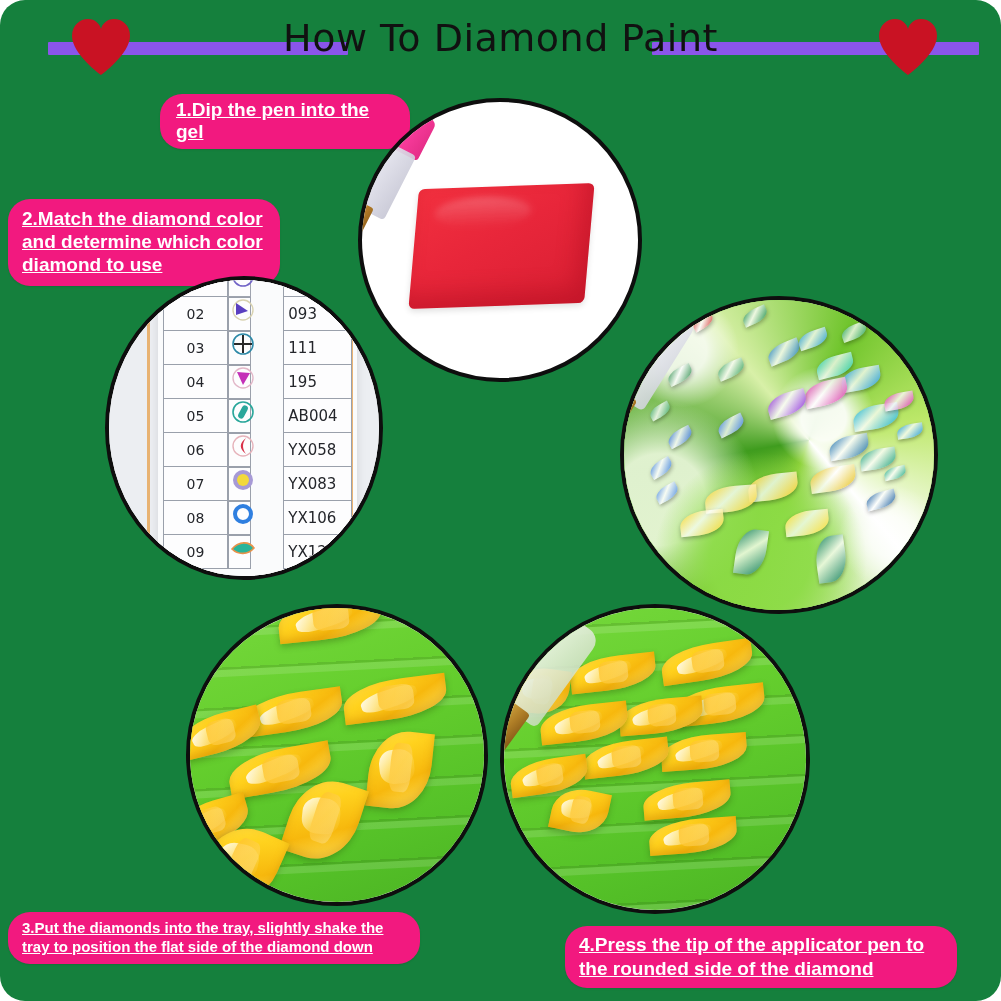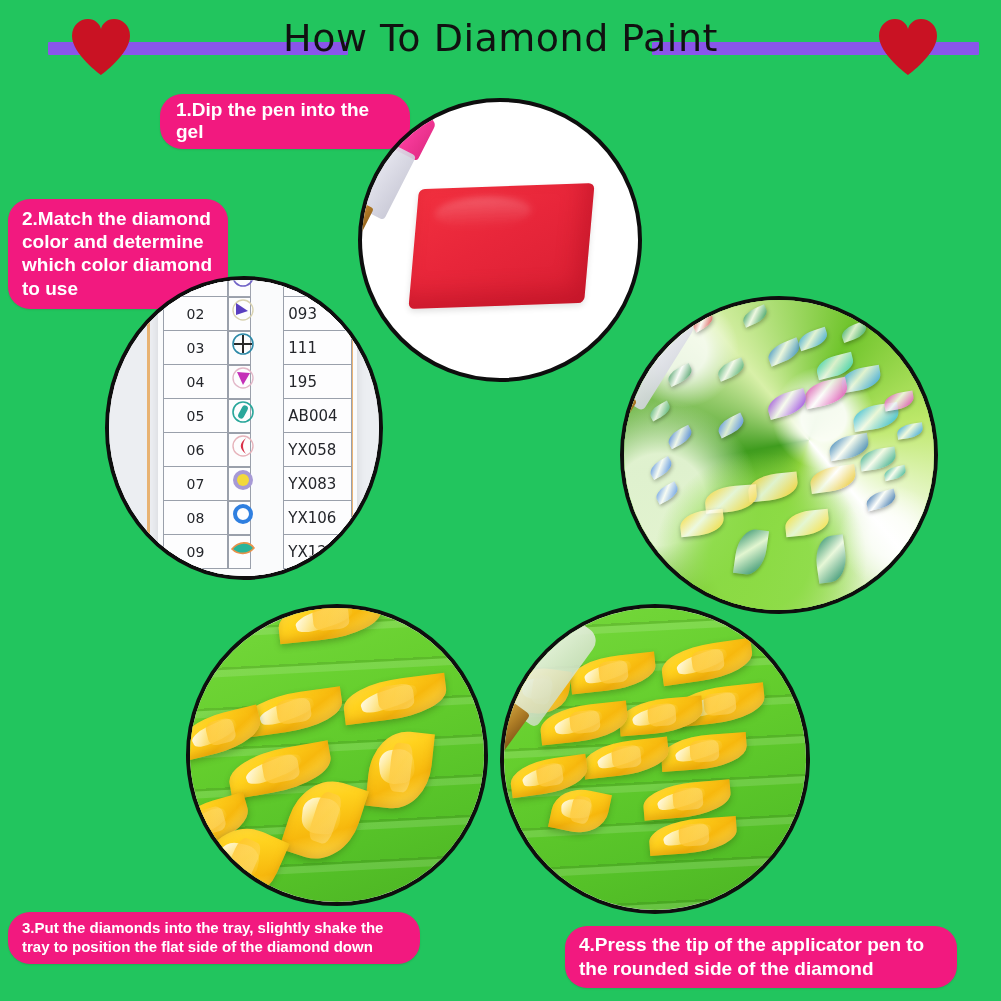--- a/index.html
+++ b/index.html
@@ -1,38 +1,38 @@
 <!DOCTYPE html>
 <html><head>
 <meta charset="utf-8">
 <title>How To Diamond Paint</title>
 <style>
   html,body{margin:0;padding:0;background:#ffffff;}
   body{width:1001px;height:1001px;overflow:hidden;font-family:"Liberation Sans",sans-serif;}
-  #page{position:relative;width:1001px;height:1001px;background:#22c55e;}
+  #page{position:relative;width:1001px;height:1001px;background:#15803d;border-radius:25px;}
 
   
   .bar{position:absolute;height:13px;background:#8a55ea;border-radius:1px;}
   .bar-left{left:48px;top:42px;width:300px;}
   .bar-right{left:652px;top:42px;width:327px;}
   .heart{position:absolute;width:62px;height:58px;}
   .heart svg{display:block;width:100%;height:100%;}
   .heart-left{left:70px;top:18px;}
   .heart-right{left:877px;top:18px;}
   .title{position:absolute;left:0;top:19px;width:1001px;text-align:center;
     font-family:"DejaVu Sans",sans-serif;font-size:38px;font-weight:400;color:#111;
     letter-spacing:.5px;line-height:1.0;}
 
   
   .pill{position:absolute;background:#f2197f;color:#fff;border-radius:22px;
     font-family:"Liberation Sans",sans-serif;font-weight:bold;
     box-shadow:0 1px 2px rgba(0,0,0,.10);box-sizing:border-box;}
-  .pill span{display:block;}
+  .pill span{display:block;text-decoration:underline;}
   .pill-1{left:160px;top:94px;width:250px;padding:5px 16px 6px;font-size:19px;line-height:1.15;}
-  .pill-2{left:8px;top:199px;width:220px;padding:8px 14px 9px;font-size:19px;line-height:1.22;}
+  .pill-2{left:8px;top:199px;width:272px;padding:8px 14px 9px;font-size:19px;line-height:1.22;}
   .pill-5{left:712px;top:214px;width:274px;padding:9px 16px 10px;font-size:19px;line-height:1.25;}
   .pill-3{left:8px;top:912px;width:412px;padding:7px 14px 8px;font-size:15px;line-height:1.24;}
   .pill-4{left:565px;top:926px;width:392px;padding:7px 14px 8px;font-size:19px;line-height:1.24;}
 
   
   .circ{position:absolute;border-radius:50%;overflow:hidden;border:4px solid #0e0e0e;
     box-sizing:border-box;background:#fff;}
   .circ .inner{position:absolute;inset:0;}
 
   #circle-1{left:358px;top:98px;width:284px;height:284px;}

